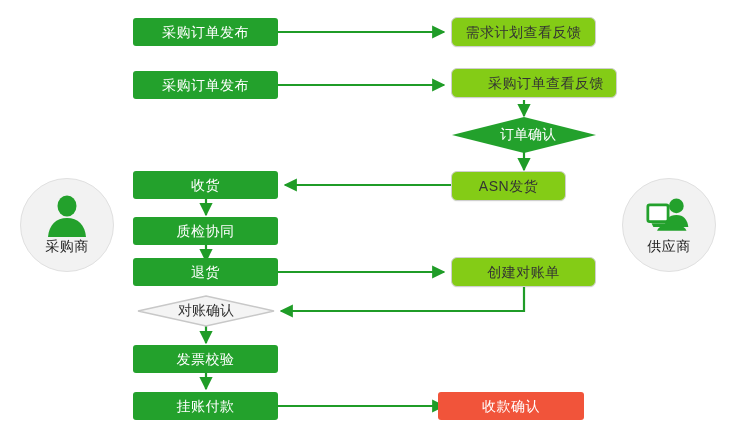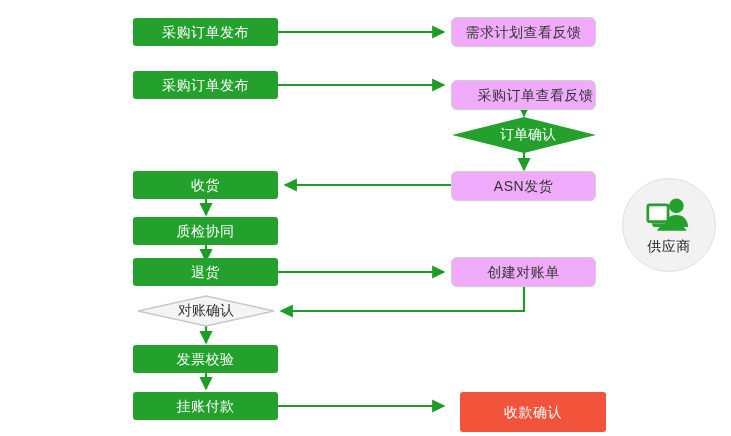--- a/index.html
+++ b/index.html
@@ -44,21 +44,21 @@
     background: #23a12c;
     color: #ffffff;
     border-radius: 3px;
   }
   .node.red {
     background: #f1543a;
     color: #ffffff;
     border-radius: 3px;
   }
   .node.gray {
-    background: #f0abfc;
+    background: #84cc16;
     border: 1px solid #cfcfcf;
     border-radius: 6px;
     color: #333333;
     box-shadow: 0 1px 1px rgba(0,0,0,0.04);
     text-align: right;
   }
 
   
   .diamond {
     position: absolute;
@@ -139,20 +139,27 @@
       <path d="M 524 287 L 524 311 L 281 311" marker-end="url(#arrow)"></path>
 
       <path d="M 206 326 L 206 343" marker-end="url(#arrow)"></path>
 
       <path d="M 206 373 L 206 389" marker-end="url(#arrow)"></path>
 
       <path d="M 278 406 L 444 406" marker-end="url(#arrow)"></path>
     </g>
   </svg>
 
+  <div class="actor" style="left:20px; top:178px;">
+    <svg class="actor-icon" viewBox="0 0 46 42">
+      <ellipse cx="23" cy="11" rx="9.5" ry="10.5" fill="#23a12c"></ellipse>
+      <path d="M23 23 C 12 23 5 30 4 42 L 42 42 C 41 30 34 23 23 23 Z" fill="#23a12c"></path>
+    </svg>
+    <span class="actor-label">采购商</span>
+  </div>
 
   <div class="actor" style="left:622px; top:178px;">
     <svg class="actor-icon" viewBox="0 0 50 42">
 
       <rect x="2" y="9" width="22" height="18" rx="2" fill="#ffffff" stroke="#23a12c" stroke-width="3"></rect>
       <path d="M6 29 L 24 29 L 22 33 L 8 33 Z" fill="#23a12c"></path>
 
       <circle cx="33" cy="10" r="8" fill="#23a12c"></circle>
 
       <path d="M33 20 C 25 20 21 25 20 33 L 46 33 C 45 25 41 20 33 20 Z" fill="#23a12c"></path>
@@ -166,32 +173,32 @@
   </div>
 
   <div class="node gray" style="left:451px; top:17px; width:145px; height:30px;">
     <span>需求计划查看反馈</span>
   </div>
 
   <div class="node green" style="left:133px; top:71px; width:145px; height:28px;">
     <span>采购订单发布</span>
   </div>
 
-  <div class="node gray" style="left:451px; top:80px; width:145px; height:30px;padding-left:24px;">
+  <div class="node gray" style="left:451px; top:68px; width:166px; height:30px;padding-left:24px;">
     <span>采购订单查看反馈</span>
   </div>
 
   <div class="diamond green" style="left:452px; top:117px; width:144px; height:36px;">
     <svg class="dshape" viewBox="0 0 144 36" preserveAspectRatio="none">
       <polygon points="72,0 144,18 72,36 0,18" fill="#23a12c"></polygon>
     </svg>
     <span class="dlabel">订单确认</span>
   </div>
 
-  <div class="node gray" style="left:451px; top:171px; width:145px; height:30px;">
+  <div class="node gray" style="left:451px; top:171px; width:115px; height:30px;">
     <span>ASN发货</span>
   </div>
 
   <div class="node green" style="left:133px; top:171px; width:145px; height:28px;justify-content:center;">
     <span>收货</span>
   </div>
 
   <div class="node green" style="left:133px; top:217px; width:145px; height:28px;">
     <span>质检协同</span>
   </div>
@@ -212,17 +219,17 @@
   </div>
 
   <div class="node green" style="left:133px; top:345px; width:145px; height:28px;">
     <span>发票校验</span>
   </div>
 
   <div class="node green" style="left:133px; top:392px; width:145px; height:28px;">
     <span>挂账付款</span>
   </div>
 
-  <div class="node red" style="left:460px; top:392px; width:146px; height:40px;">
+  <div class="node red" style="left:438px; top:392px; width:146px; height:28px;">
     <span>收款确认</span>
   </div>
 
 </div>
 
 </body></html>

